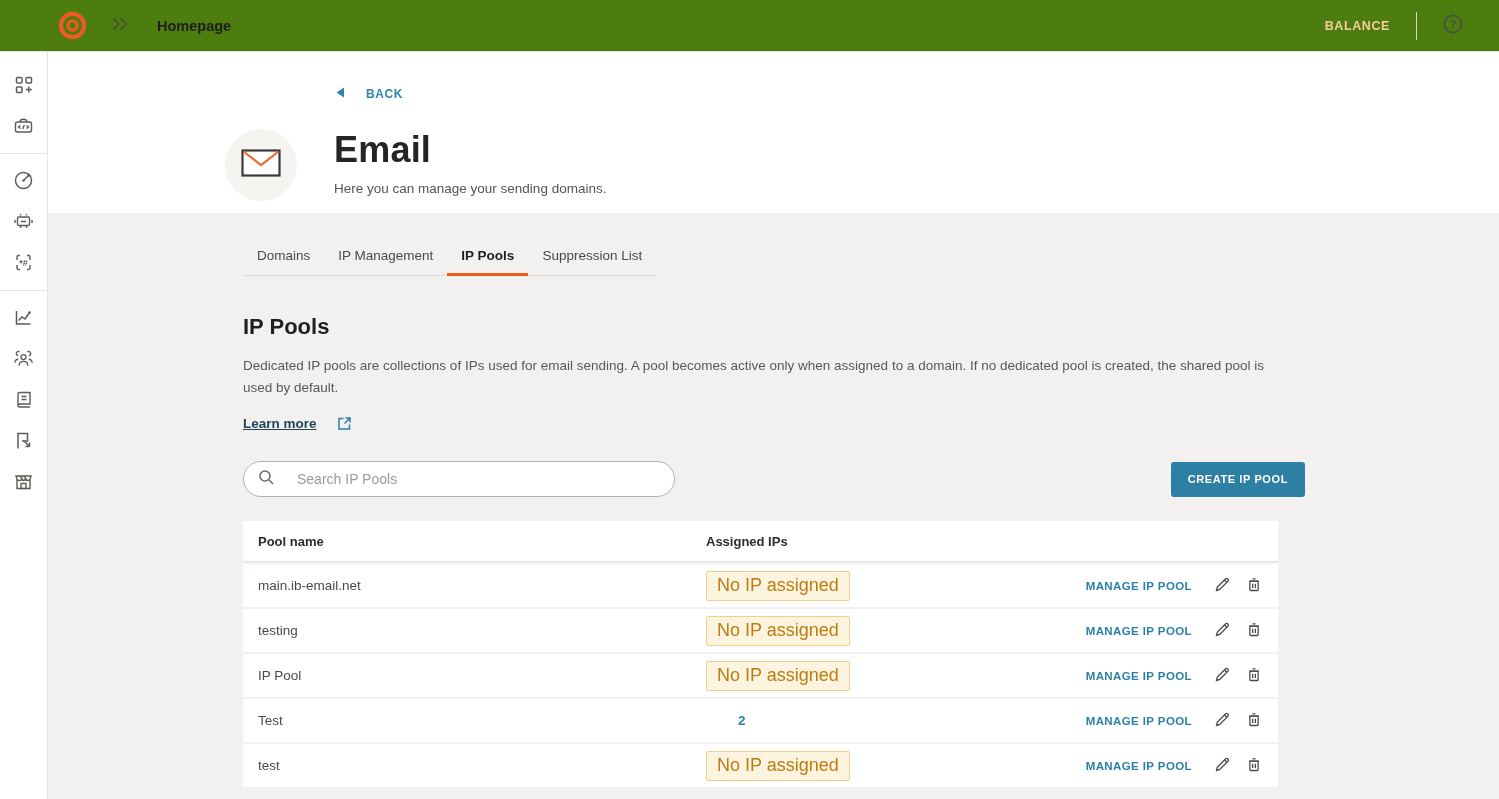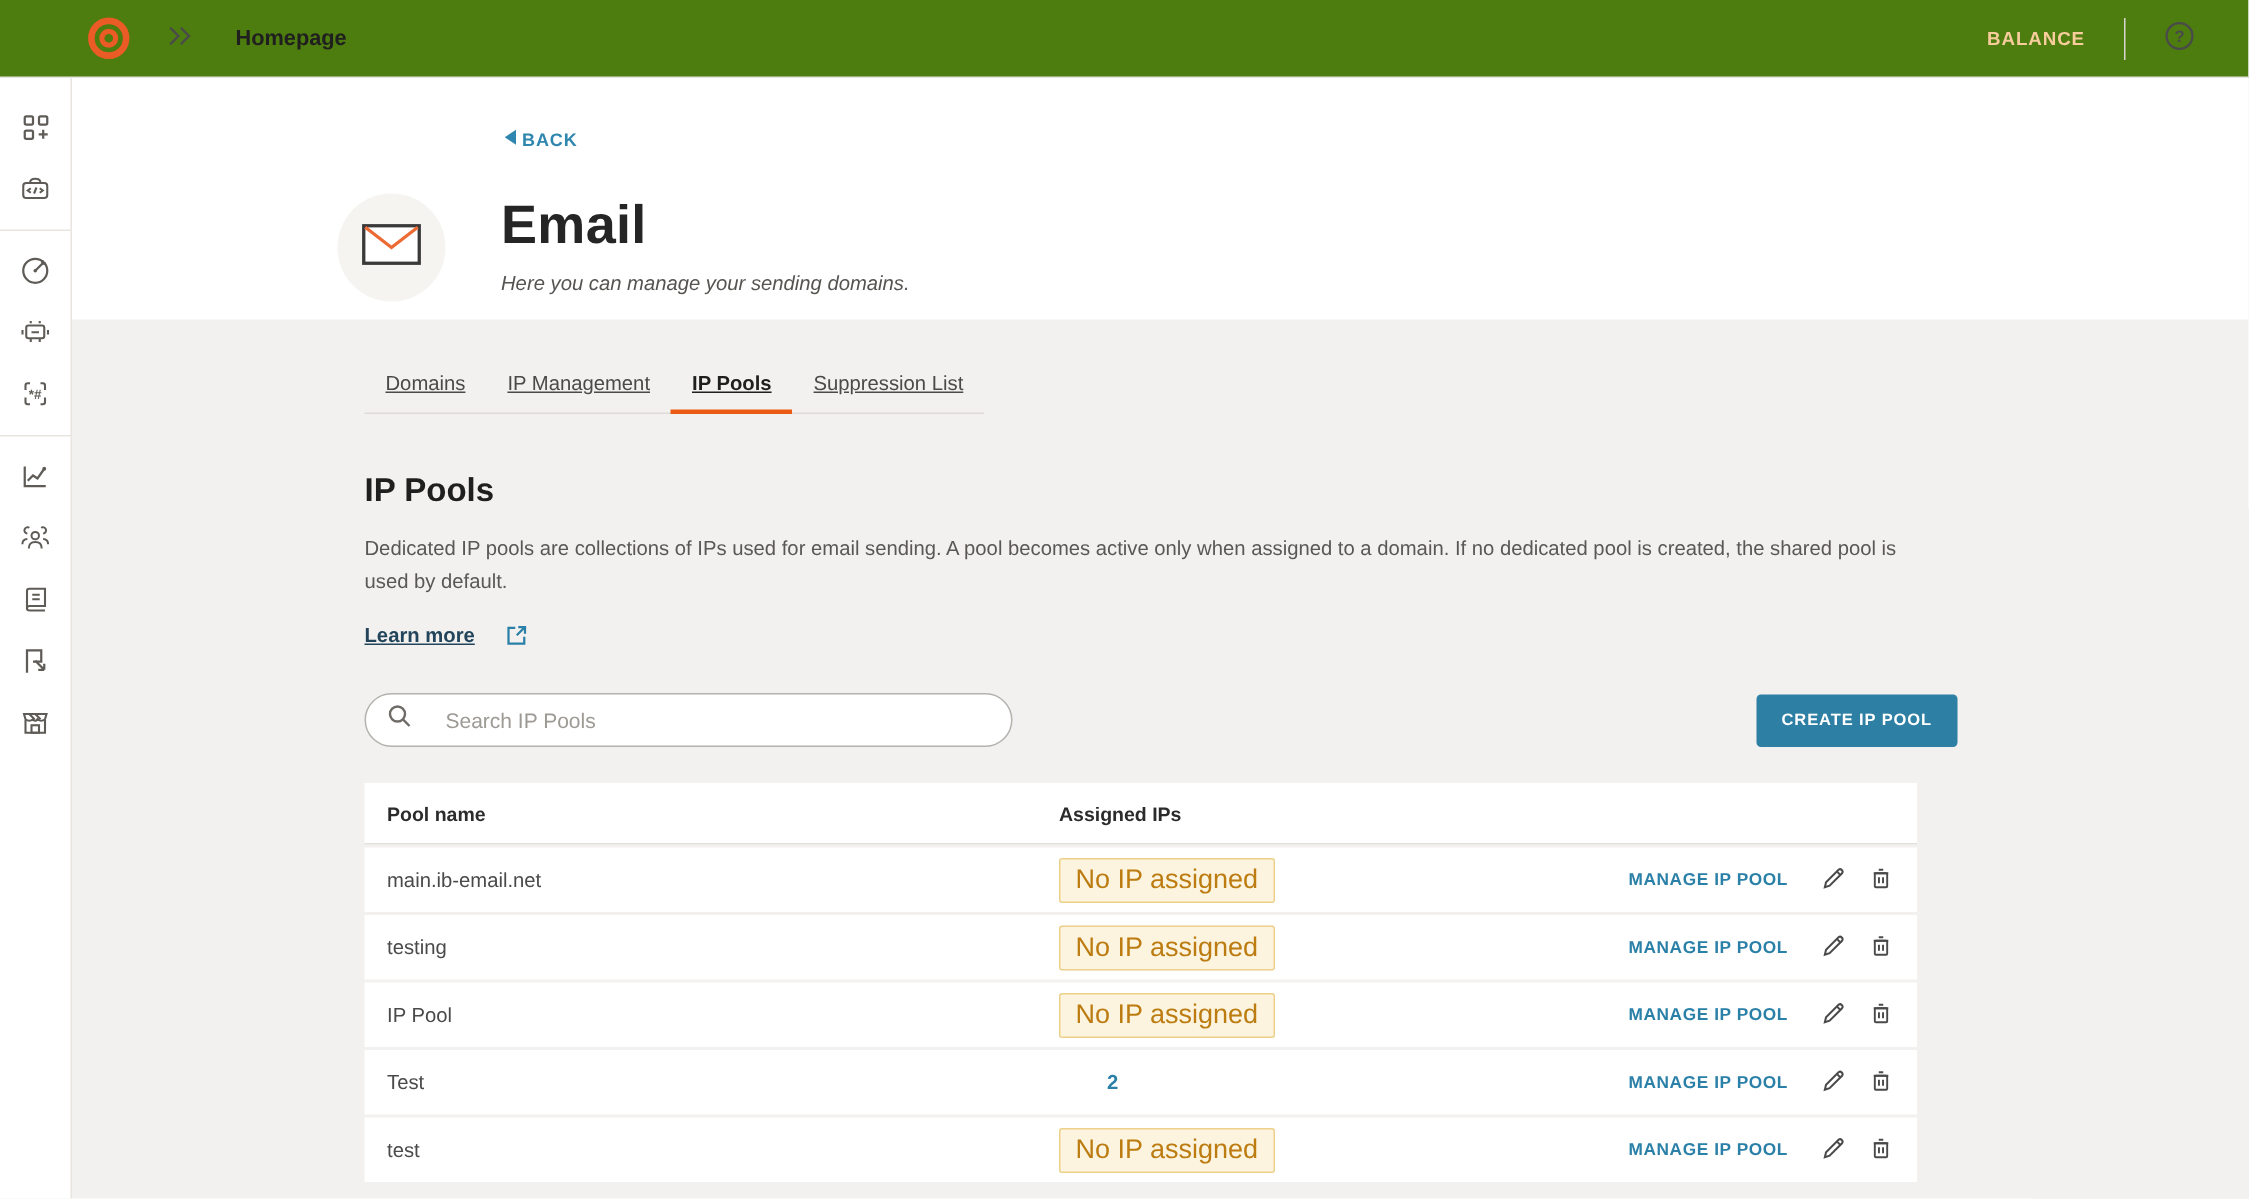--- a/index.html
+++ b/index.html
@@ -21,31 +21,31 @@
   
   .sidebar { grid-area: 2 / 1 / 3 / 2; background: #fff; border-right: 1px solid #e8e5e1; display: flex; flex-direction: column; align-items: center; padding-top: 22px; }
   .side-icon { width: 21px; height: 21px; margin-bottom: 20px; cursor: pointer; display: flex; align-items: center; justify-content: center; }
   .side-icon svg { display: block; }
   .side-divider { width: 48px; height: 1px; background: #e8e5e1; margin: -3px 0 16px; }
 
   
   .main { grid-area: 2 / 2 / 3 / 3; display: flex; flex-direction: column; overflow: hidden; }
 
   .page-header { background: #fff; height: 161px; flex: none; padding-top: 32px; }
-  .back-link { margin-left: 288px; display: inline-flex; align-items: center; gap: 3px; font-size: 12px; font-weight: bold; letter-spacing: 0.6px; color: #2f86ae; text-decoration: none; cursor: pointer; }
+  .back-link { margin-left: 288px; display: inline-flex; align-items: center; gap: 21px; font-size: 12px; font-weight: bold; letter-spacing: 0.6px; color: #2f86ae; text-decoration: none; cursor: pointer; }
   .header-row { display: flex; align-items: flex-start; gap: 37px; margin-left: 177px; margin-top: 27px; }
   .avatar-circle { width: 72px; height: 72px; border-radius: 50%; background: #f5f4f1; display: flex; align-items: center; justify-content: center; flex: none; }
   .page-title { font-size: 36px; font-weight: bold; color: #252525; letter-spacing: 0.2px; }
-  .page-subtitle { margin-top: 10px; font-size: 13.5px; color: #565451; font-style: italic; }
+  .page-subtitle { margin-top: 10px; font-size: 13.5px; color: #565451; }
 
   .content { flex: 1; background: #f2f1ef; padding: 27px 0 0 195px; }
 
   
   .tabs { display: flex; width: fit-content; border-bottom: 1px solid #dedbd6; }
-  .tab { background: none; border: none; border-bottom: 3px solid transparent; margin-bottom: -1px; padding: 8px 14px 10px; font-family: inherit; font-size: 13.5px; color: #4a4a4a; cursor: pointer; text-decoration: underline; }
+  .tab { background: none; border: none; border-bottom: 3px solid transparent; margin-bottom: -1px; padding: 8px 14px 10px; font-family: inherit; font-size: 13.5px; color: #4a4a4a; cursor: pointer; }
   .tab.active { font-weight: bold; color: #1f1f1f; border-bottom-color: #ec5b13; }
 
   .section-title { margin-top: 38px; font-size: 22px; font-weight: bold; color: #1f1f1f; }
   .section-desc { margin-top: 15px; width: 1052px; font-size: 13.5px; line-height: 1.6; color: #5a5855; }
   .learn-more { margin-top: 18px; display: inline-flex; gap: 20px; cursor: pointer; text-decoration: none; }
   .learn-more .lm-text { font-size: 13.5px; font-weight: bold; color: #23455c; text-decoration: underline; }
 
   
   .toolbar { margin-top: 26px; width: 1062px; display: flex; align-items: center; justify-content: space-between; }
   .search-box { width: 432px; height: 36px; background: #fff; border: 1px solid #b5b2ad; border-radius: 18px; display: flex; align-items: center; padding: 0 10px 0 14px; gap: 22px; }

